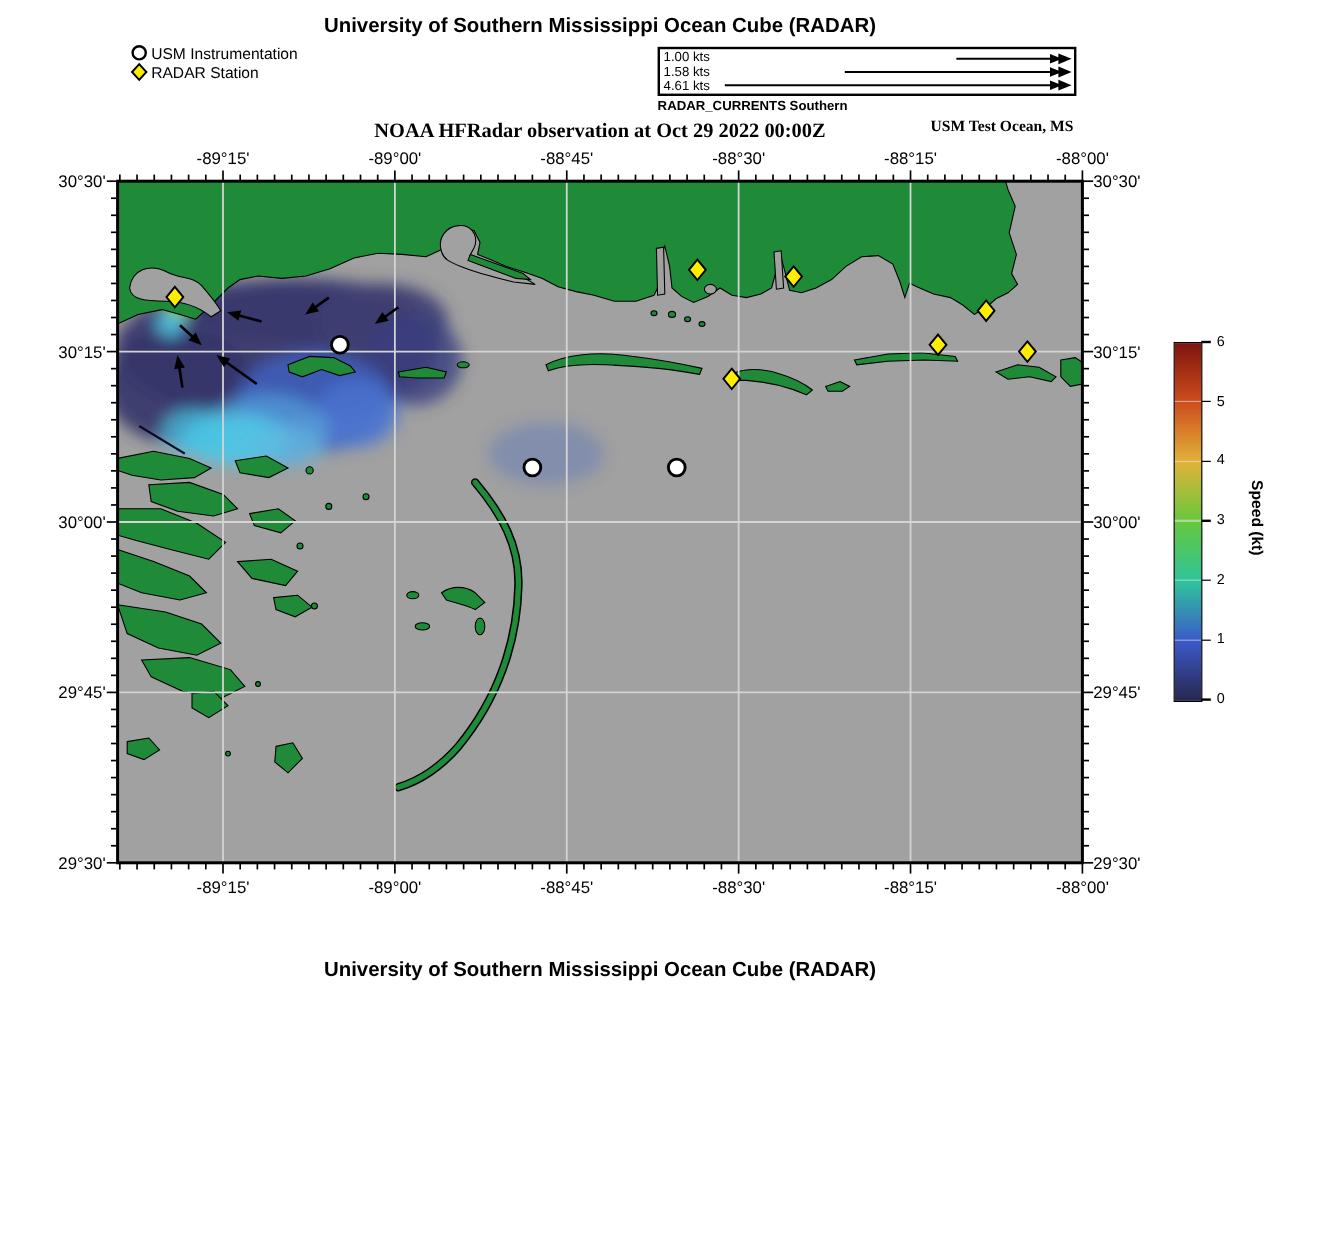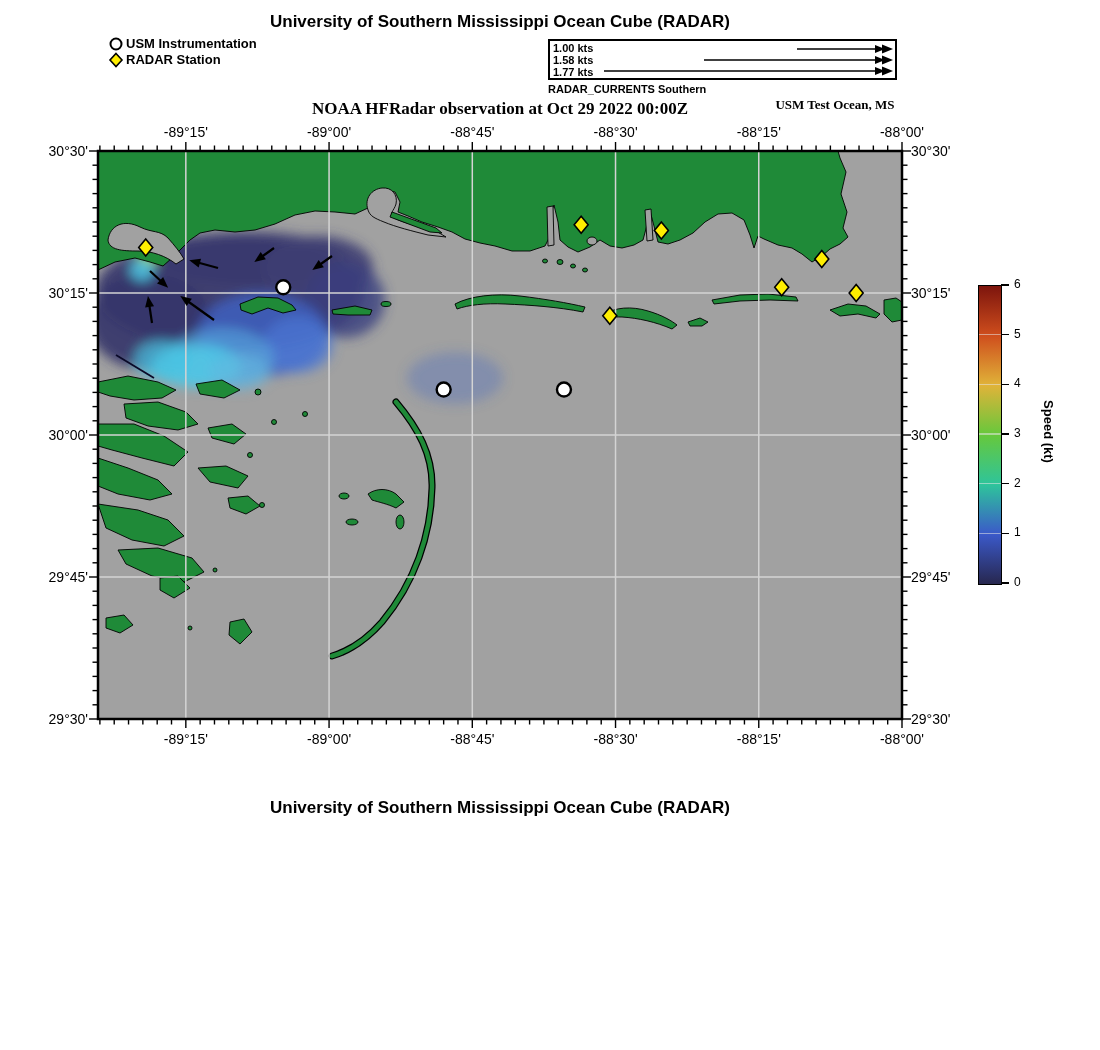--- a/index.html
+++ b/index.html
@@ -2,24 +2,24 @@
 <html><head>
 <meta charset="utf-8">
 <style>
   html,body{margin:0;padding:0;background:#fff;}
   .page{position:relative;width:1100px;height:903px;background:#ffffff;overflow:hidden;
         font-family:"Liberation Sans",sans-serif;color:#000;}
   .title{position:absolute;left:98px;width:804px;text-align:center;font-size:17px;font-weight:bold;}
   #title-top{top:12px;}
   #title-bottom{top:798px;}
   .legend{position:absolute;left:108px;top:36px;}
-  .legend-row{display:flex;height:16px;font-size:13px;font-weight:bold;}
+  .legend-row{display:flex;align-items:center;height:16px;font-size:13px;font-weight:normal;}
   .legend-sym{width:18px;height:16px;position:relative;flex:0 0 18px;}
   .scalebox{position:absolute;left:548px;top:39px;width:349px;height:41px;border:2px solid #000;box-sizing:border-box;}
-  .scalebox .rowlabels{position:absolute;left:3px;top:1px;font-size:11px;font-weight:bold;line-height:12px;}
+  .scalebox .rowlabels{position:absolute;left:3px;top:1px;font-size:11px;font-weight:normal;line-height:12px;}
   #scale-caption{position:absolute;left:548px;top:83px;font-size:11px;font-weight:bold;}
   #subtitle{position:absolute;left:98px;top:99px;width:804px;text-align:center;
             font-family:"Liberation Serif",serif;font-size:17px;font-weight:bold;}
   #range-label{position:absolute;left:735px;top:97px;width:200px;text-align:center;
             font-family:"Liberation Serif",serif;font-size:13px;font-weight:bold;}
   .axlab{position:absolute;font-size:14px;white-space:nowrap;}
   .axlab.lon{transform:translateX(-50%);}
   .axlab.latL{width:88px;text-align:right;left:0;}
   .axlab.latR{left:911px;text-align:left;}
   #cbar{position:absolute;left:978px;top:285px;width:22px;height:298px;border:1.5px solid #000;box-sizing:content-box;}
@@ -396,21 +396,21 @@
           </svg>
       </span>
       <span>RADAR Station</span>
     </div>
   </div>
 
   <div class="scalebox">
     <div class="rowlabels">
       <div>1.00 kts</div>
       <div>1.58 kts</div>
-      <div>1.77 kts</div>
+      <div>4.61 kts</div>
     </div>
     <svg id="scale-svg" width="345" height="37">
         <line x1="247" y1="8" x2="334" y2="8" stroke="#000" stroke-width="1.6"></line>
         <polygon points="343,8 332,3.5 332,12.5" fill="#000"></polygon>
         <polygon points="335,8 325,4 325,12" fill="#000"></polygon>
         <line x1="154" y1="19" x2="334" y2="19" stroke="#000" stroke-width="1.6"></line>
         <polygon points="343,19 332,14.5 332,23.5" fill="#000"></polygon>
         <polygon points="335,19 325,15 325,23" fill="#000"></polygon>
         <line x1="54" y1="30" x2="334" y2="30" stroke="#000" stroke-width="1.6"></line>
         <polygon points="343,30 332,25.5 332,34.5" fill="#000"></polygon>

